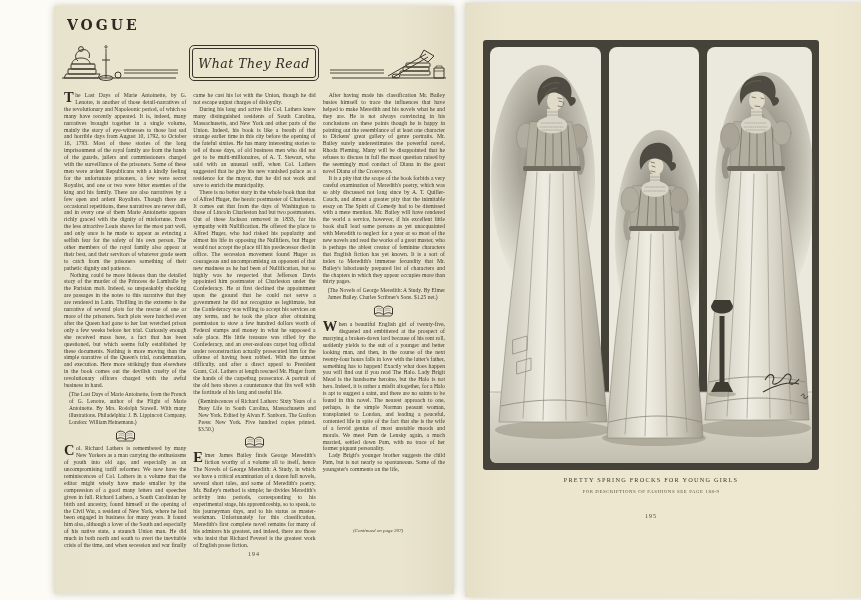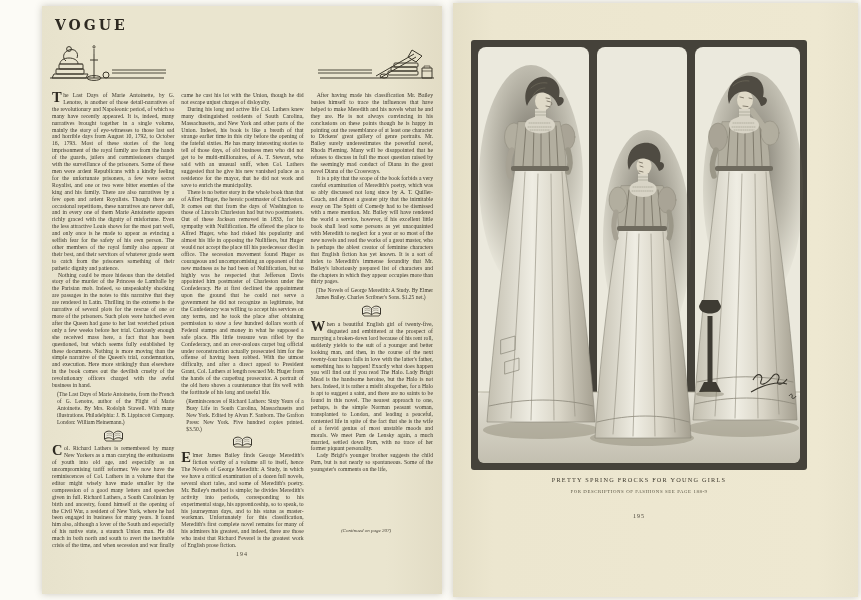--- a/index.html
+++ b/index.html
@@ -3,21 +3,21 @@
 <meta charset="utf-8">
 <style>
   html,body{margin:0;padding:0;}
   body{
     width:861px;height:600px;position:relative;overflow:hidden;
     background:#fcfbf6;
     font-family:"Liberation Serif","DejaVu Serif",serif;
     color:#37322a;
   }
   
-  .page{position:absolute;box-shadow:0 0 7px rgba(60,50,30,.25);}
+  .page{position:absolute;box-shadow:0 0 7px rgba(60,50,30,.25);margin-left:12px;}
   .page-left{left:42px;top:6px;width:400px;height:588px;
     background:linear-gradient(90deg,#e7e2cc 0%,#eae5cf 12%,#eae5cf 86%,#e2dcc5 100%);}
   .page-right{left:453px;top:3px;width:405px;height:594px;
     background:linear-gradient(90deg,#e5dfc7 0%,#ece6cf 10%,#eee8d1 90%,#e9e3cc 100%);}
 
   
   .masthead{position:absolute;top:11px;left:13px;font-family:"DejaVu Serif",serif;
     font-size:14px;letter-spacing:3px;font-weight:bold;color:#2e2a22;}
   .banner{position:absolute;top:33px;left:6px;width:388px;height:48px;
     display:flex;align-items:center;justify-content:space-between;}
@@ -72,20 +72,23 @@
         <circle cx="21" cy="9" r="2.4"></circle>
         <path d="M46,38 L46,20 M42,20 L50,20 M46,20 L46,14"></path>
         <ellipse cx="46" cy="38" rx="7" ry="2.4"></ellipse>
         <path d="M46,14 L46,9 M45,7 C45,5 47,5 47,7 C47,8.5 45,8.5 45,7" stroke-width=".9"></path>
         <circle cx="58" cy="35" r="3"></circle>
         <path d="M64,30 L118,30 M64,33 L118,33" stroke-width=".9"></path>
         <path d="M8,29 L36,29 M11,24 L35,24" stroke-width=".6"></path>
       </g>
     </svg>
 
+    <div class="banner-box">
+      <span class="banner-title">What They Read</span>
+    </div>
 
     <svg width="118" height="46" viewBox="0 0 118 46">
       <g class="lineart">
         <path d="M2,38 L116,38" stroke-width="1.2"></path>
         <path d="M0,30 L54,30 M0,33 L54,33" stroke-width=".9"></path>
         <path d="M58,36 L96,14 M62,38 L98,17" stroke-width="1"></path>
         <path d="M94,10 L104,16 L98,22 L90,17 Z"></path>
         <rect x="70" y="31" width="30" height="4" rx="1"></rect>
         <rect x="73" y="27" width="26" height="4" rx="1"></rect>
         <rect x="76" y="23" width="24" height="4" rx="1"></rect>

